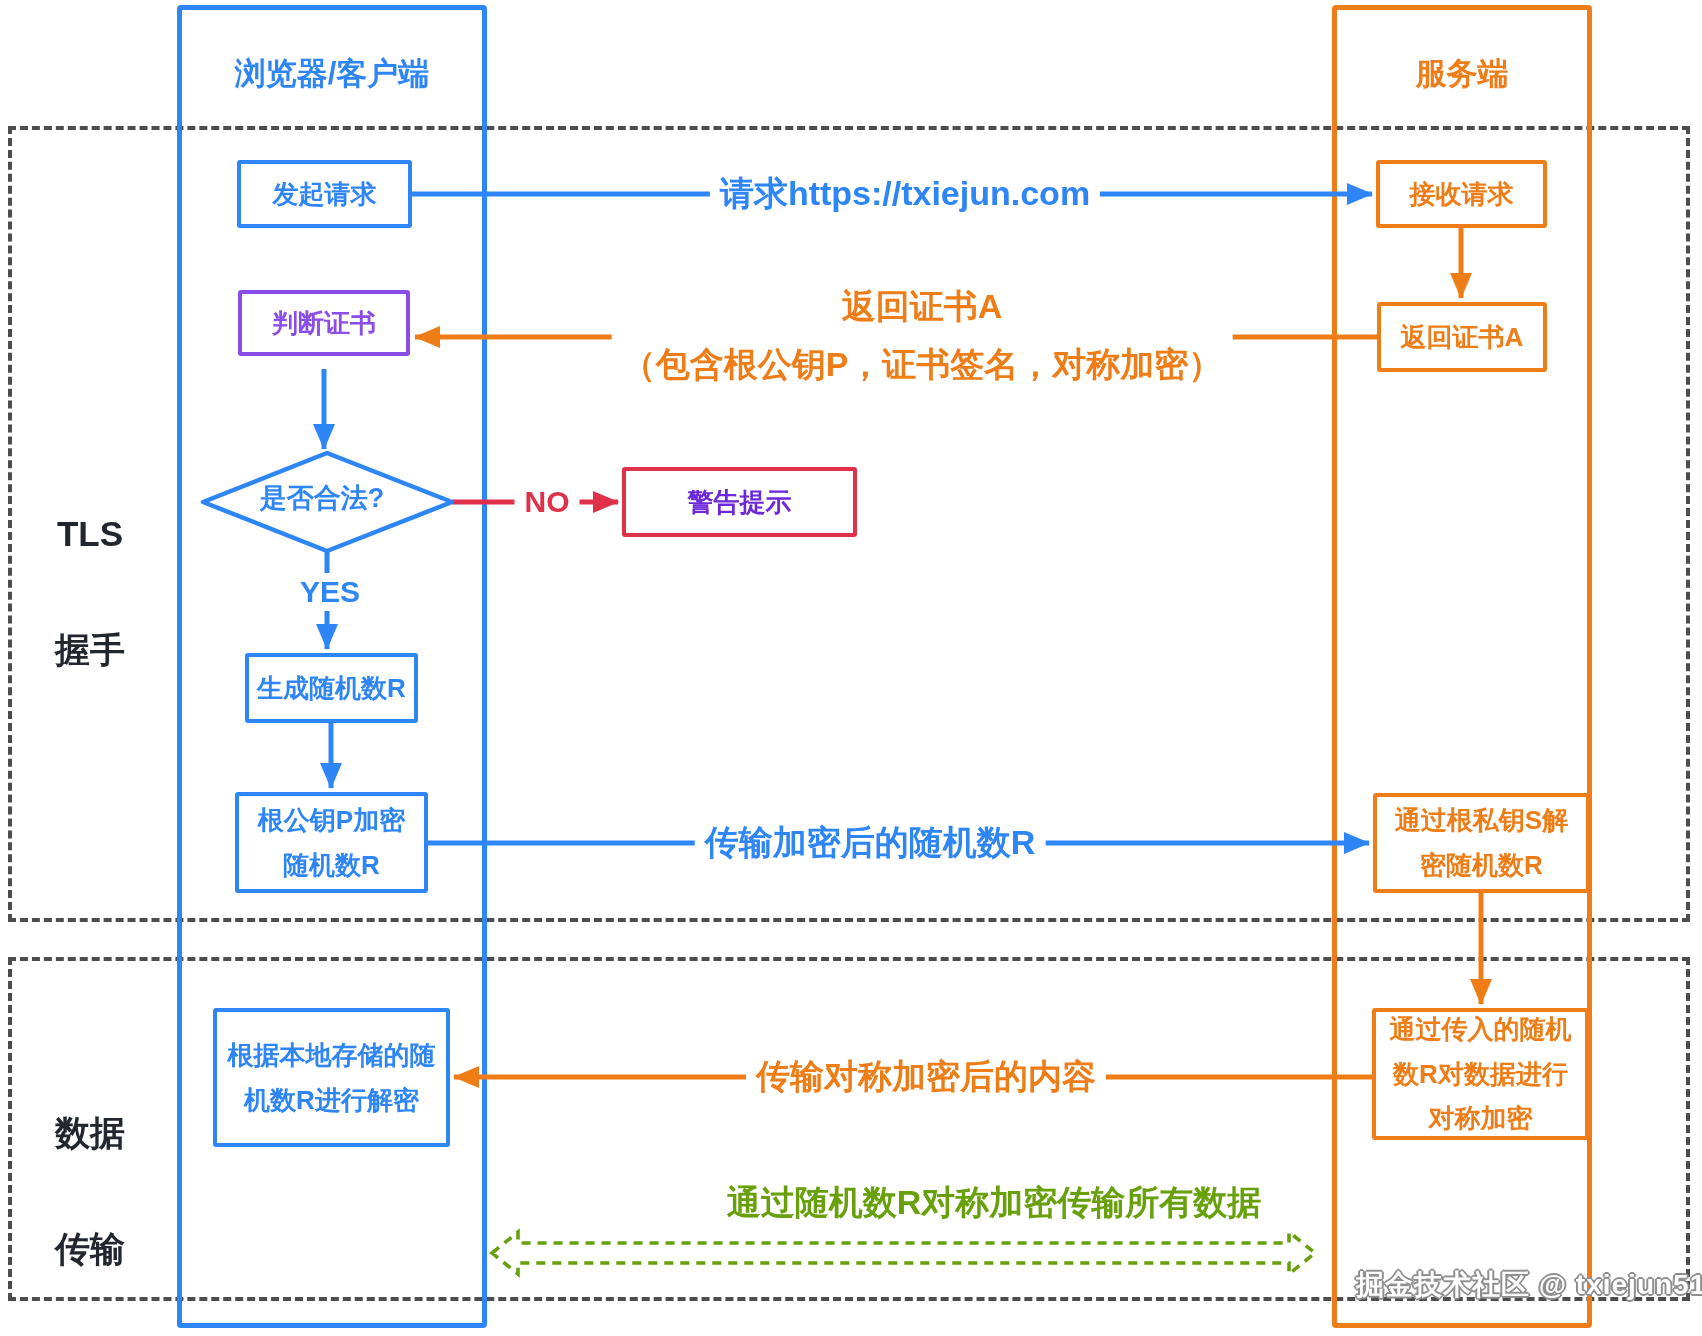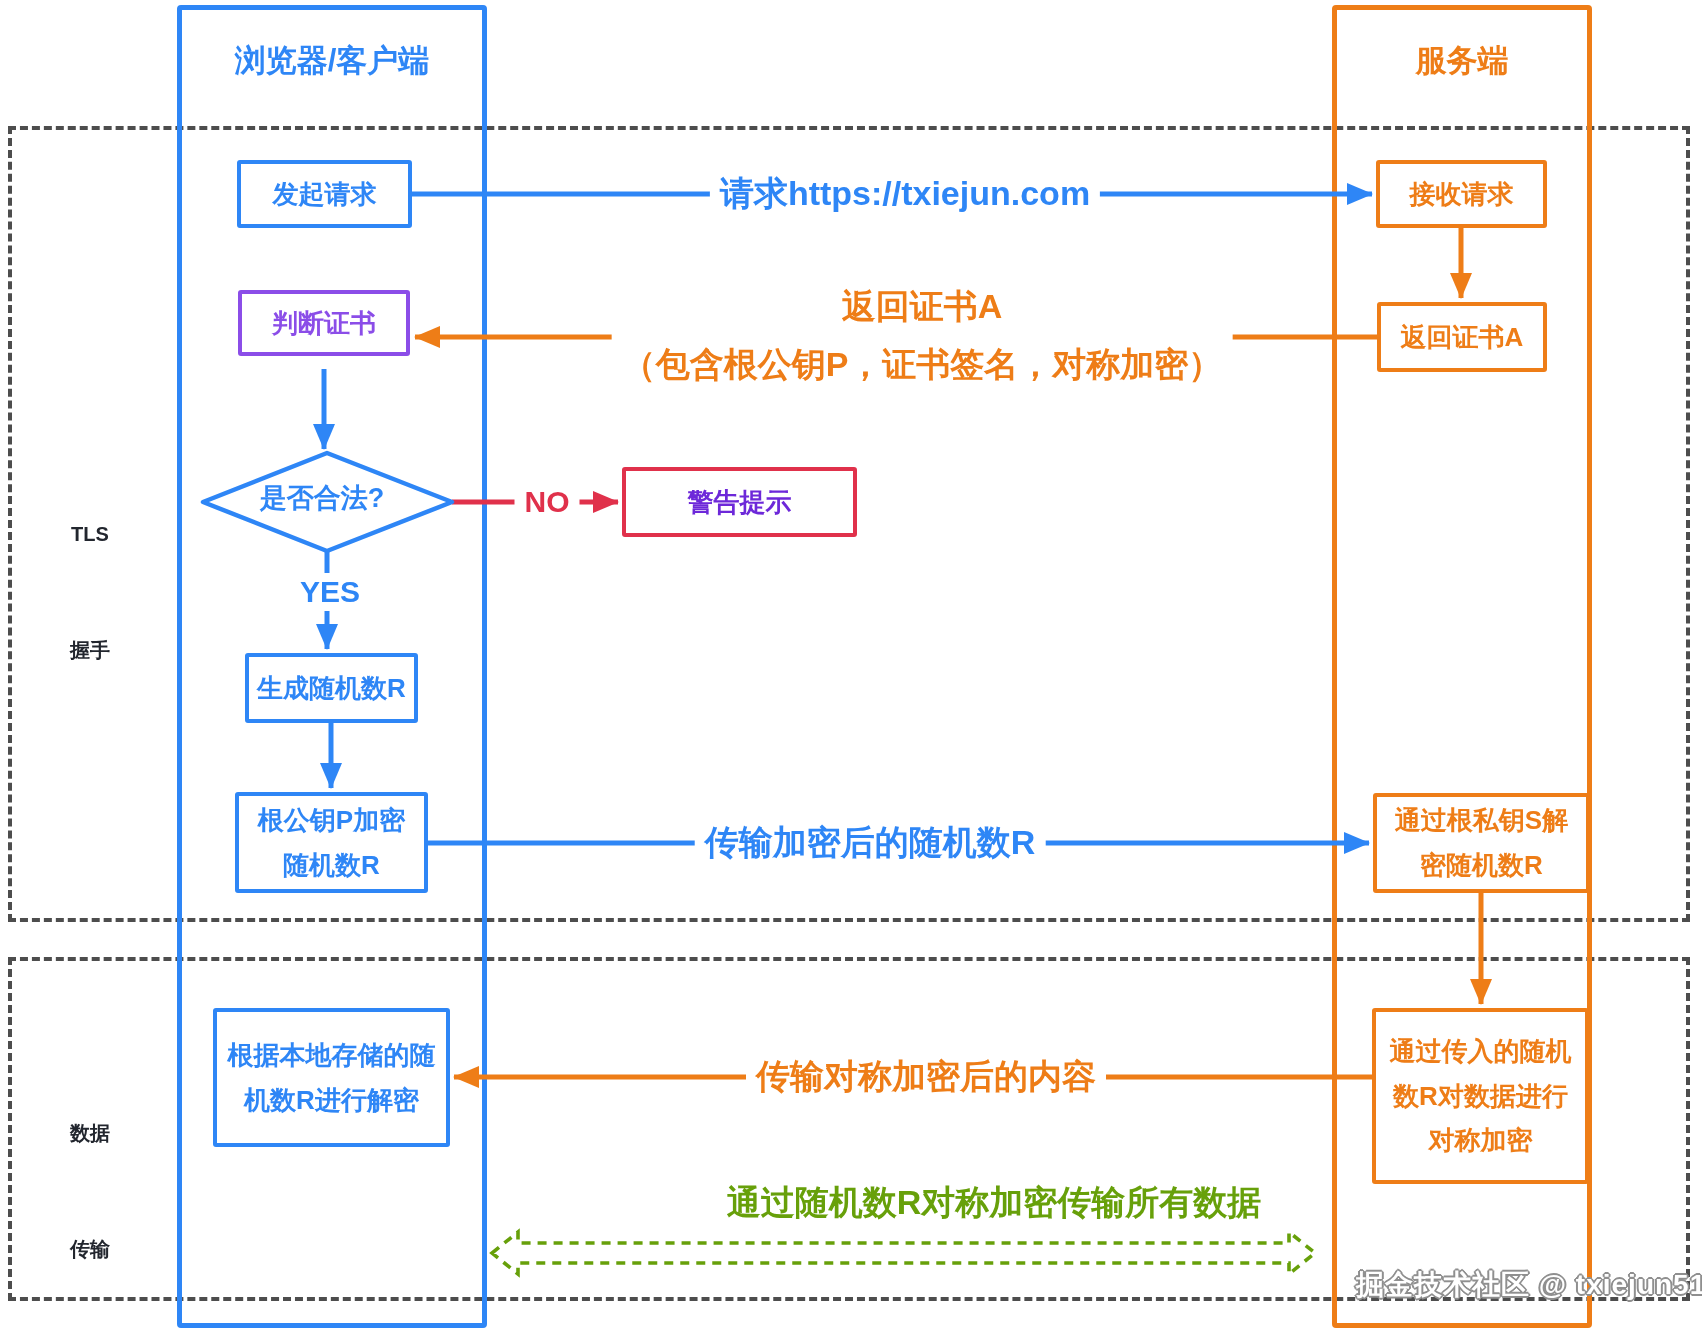--- a/index.html
+++ b/index.html
@@ -4,28 +4,28 @@
 <style>
   html,body{margin:0;padding:0;background:#ffffff;}
   .canvas{
     position:relative;width:1702px;height:1336px;background:#ffffff;
     font-family:"Liberation Sans","DejaVu Sans",sans-serif;overflow:hidden;
   }
   
   .region{position:absolute;border:4px dashed #4d4d4d;box-sizing:border-box;}
   .region-label{
     position:absolute;width:130px;text-align:center;
-    font-size:20px;font-weight:700;color:#22262e;line-height:58px;white-space:pre-line;
+    font-size:35px;font-weight:700;color:#22262e;line-height:58px;white-space:pre-line;
   }
   
   .lane{position:absolute;border:5px solid;box-sizing:border-box;border-radius:4px;background:transparent;}
   .lane.blue{border-color:#2e86f6;}
   .lane.orange{border-color:#ee7d17;}
   .lane-title{
-    position:absolute;top:30px;left:0;width:100%;text-align:center;
+    position:absolute;top:43px;left:0;width:100%;text-align:center;
     font-size:31px;font-weight:700;
   }
   .lane.blue .lane-title{color:#2e86f6;}
   .lane.orange .lane-title{color:#ee7d17;}
   
   .node{
     position:absolute;display:flex;flex-direction:column;align-items:center;justify-content:center;
     background:#ffffff;border:4px solid;box-sizing:border-box;border-radius:3px;
     font-size:26px;font-weight:600;text-align:center;line-height:1.72;white-space:nowrap;
   }
@@ -149,21 +149,21 @@
   <div class="node blue" style="left:235px;top:792px;width:193px;height:101px;">
     <span>根公钥P加密</span>
     <span>随机数R</span>
   </div>
 
   <div class="node orange" style="left:1373px;top:793px;width:217px;height:100px;">
     <span>通过根私钥S解</span>
     <span>密随机数R</span>
   </div>
 
-  <div class="node orange" style="left:1372px;top:1008px;width:217px;height:176px;">
+  <div class="node orange" style="left:1372px;top:1008px;width:217px;height:132px;">
     <span>通过传入的随机</span>
     <span>数R对数据进行</span>
     <span>对称加密</span>
   </div>
 
   <div class="node blue" style="left:213px;top:1008px;width:237px;height:139px;">
     <span>根据本地存储的随</span>
     <span>机数R进行解密</span>
   </div>
 

